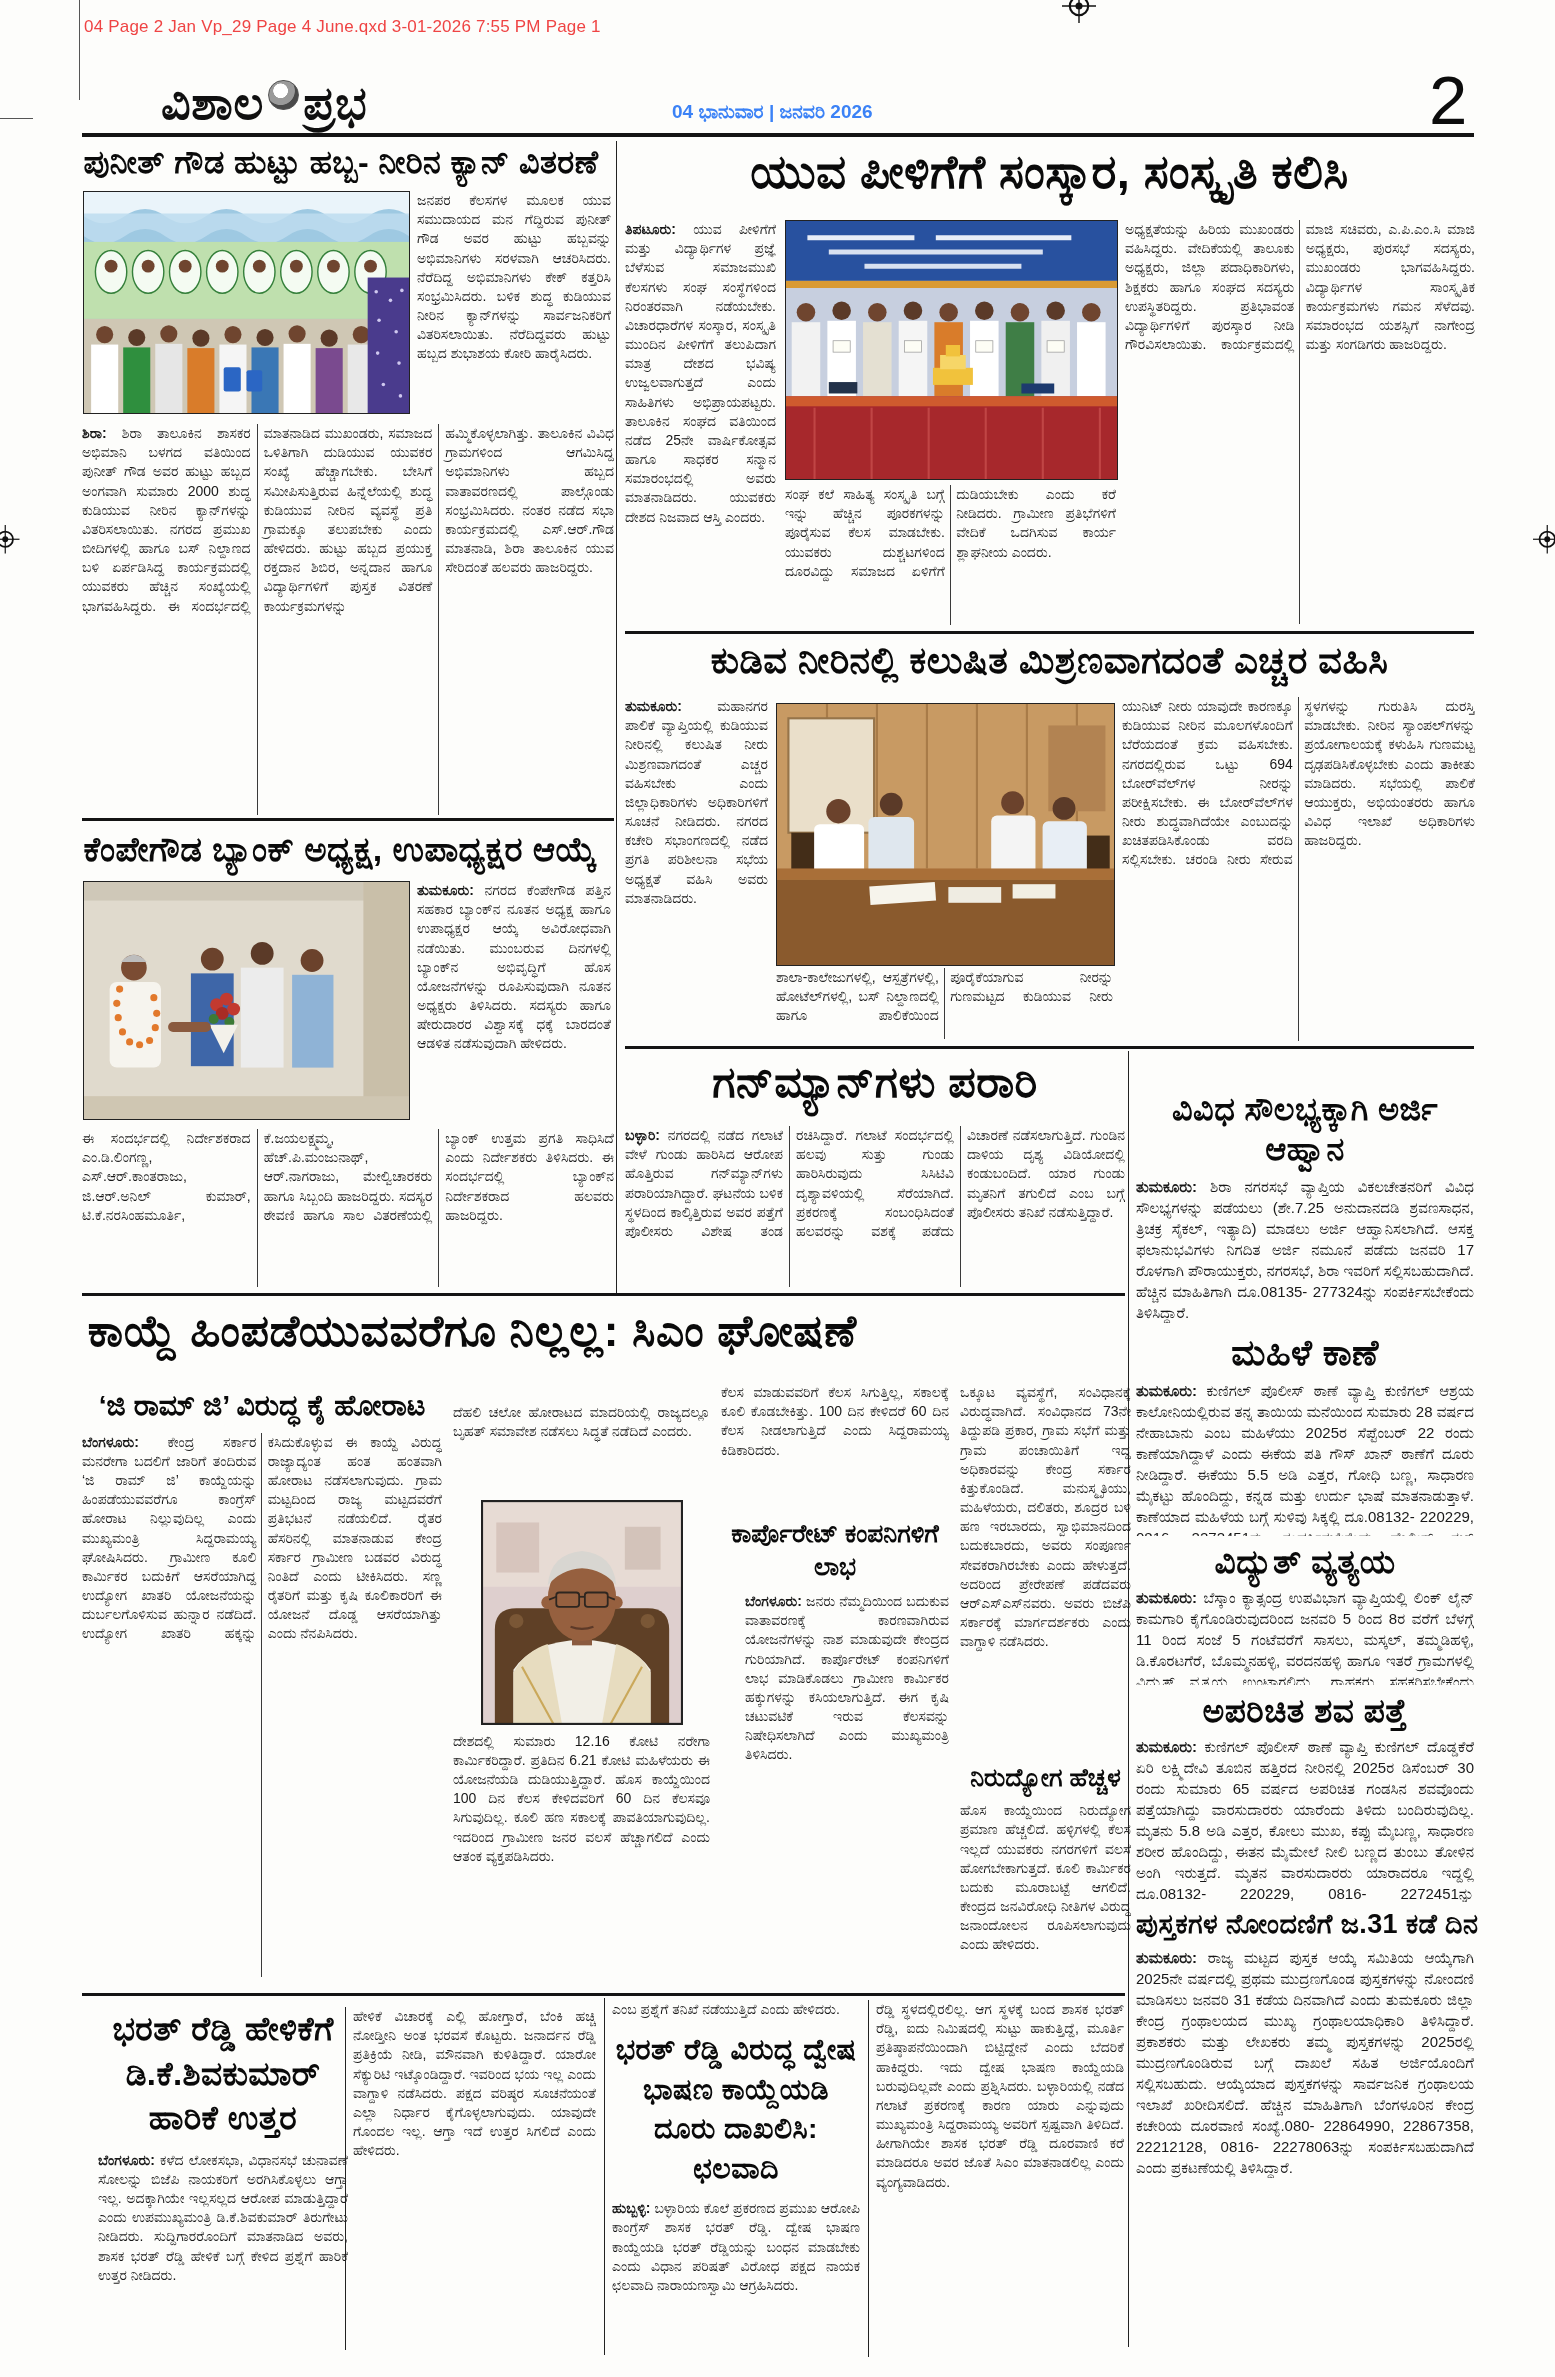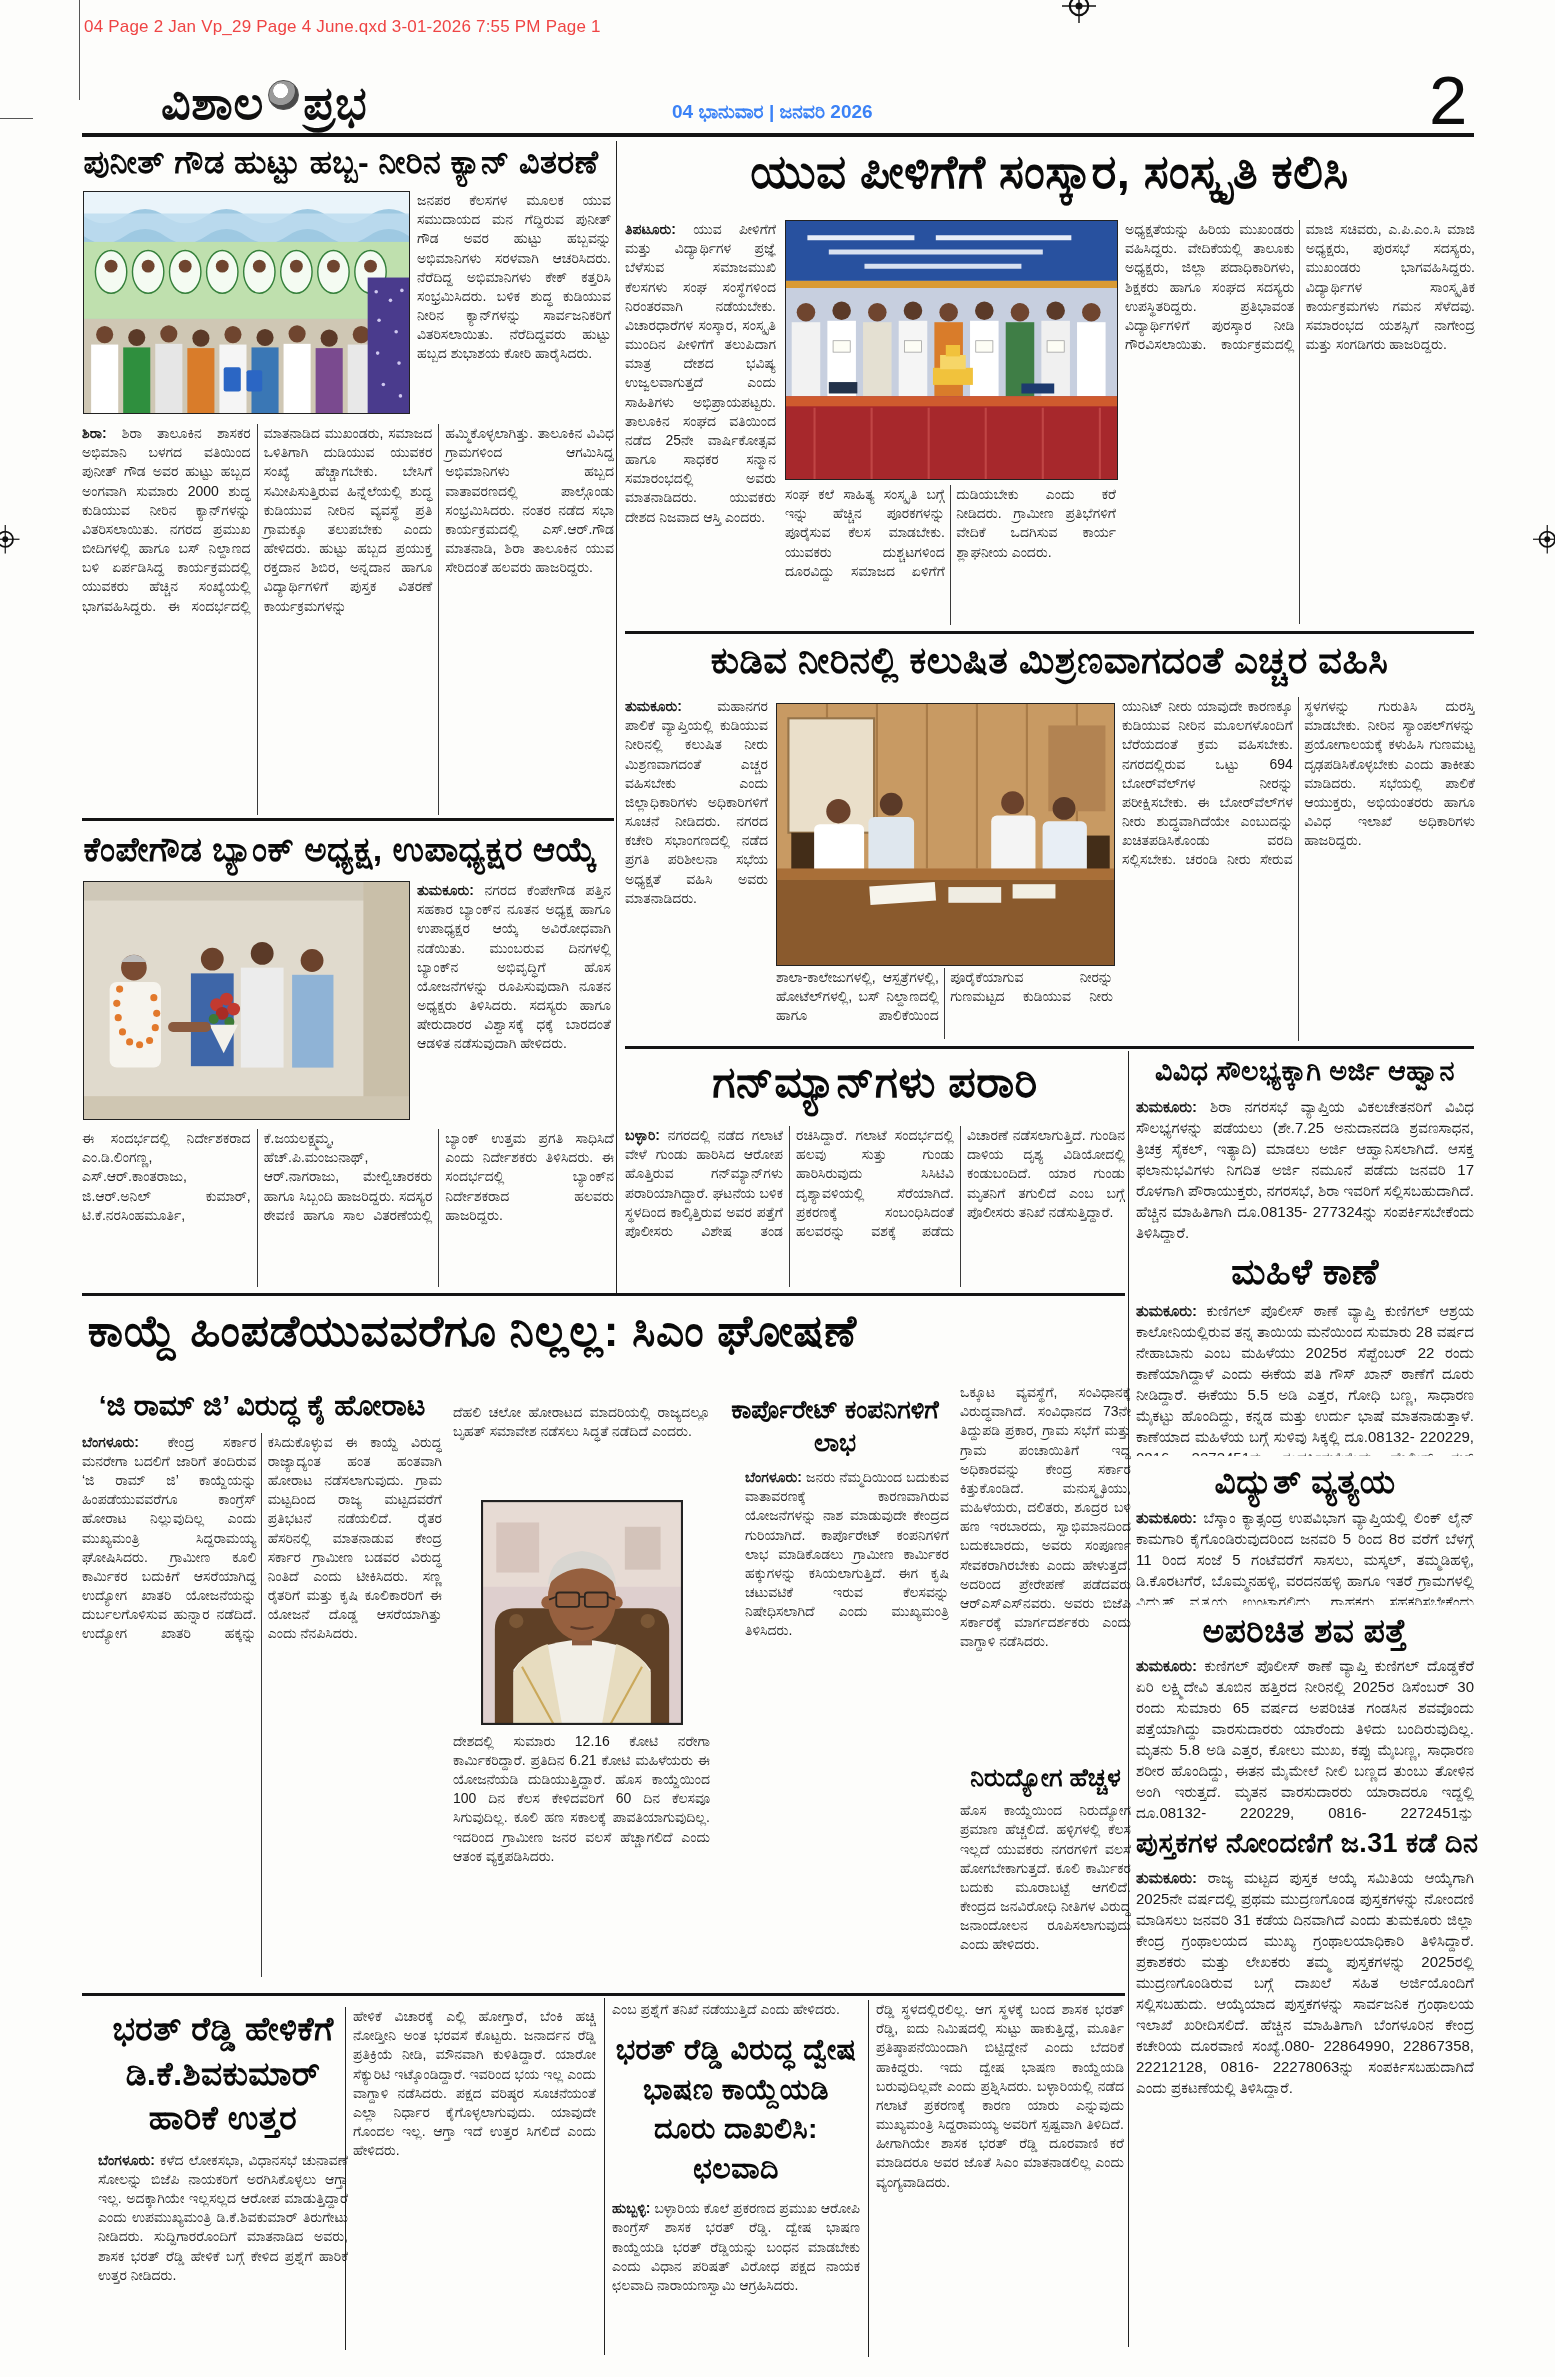--- a/index.html
+++ b/index.html
@@ -271,21 +271,21 @@
 
   <section class="abs" style="left:625px;top:1052px;width:500px;height:240px;">
     <h2 class="h ctr" style="font-size:43px;padding-top:5.7px;">ಗನ್‌ಮ್ಯಾನ್‌ಗಳು ಪರಾರಿ</h2>
     <p class="bt c3 abs" style="left:0;top:74px;width:500px;height:161px;"><b class="dl">ಬಳ್ಳಾರಿ:</b> <span>ನಗರದಲ್ಲಿ ನಡೆದ ಗಲಾಟೆ ವೇಳೆ ಗುಂಡು ಹಾರಿಸಿದ ಆರೋಪ ಹೊತ್ತಿರುವ ಗನ್‌ಮ್ಯಾನ್‌ಗಳು ಪರಾರಿಯಾಗಿದ್ದಾರೆ. ಘಟನೆಯ ಬಳಿಕ ಸ್ಥಳದಿಂದ ಕಾಲ್ಕಿತ್ತಿರುವ ಅವರ ಪತ್ತೆಗೆ ಪೊಲೀಸರು ವಿಶೇಷ ತಂಡ ರಚಿಸಿದ್ದಾರೆ. ಗಲಾಟೆ ಸಂದರ್ಭದಲ್ಲಿ ಹಲವು ಸುತ್ತು ಗುಂಡು ಹಾರಿಸಿರುವುದು ಸಿಸಿಟಿವಿ ದೃಶ್ಯಾವಳಿಯಲ್ಲಿ ಸೆರೆಯಾಗಿದೆ. ಪ್ರಕರಣಕ್ಕೆ ಸಂಬಂಧಿಸಿದಂತೆ ಹಲವರನ್ನು ವಶಕ್ಕೆ ಪಡೆದು ವಿಚಾರಣೆ ನಡೆಸಲಾಗುತ್ತಿದೆ. ಗುಂಡಿನ ದಾಳಿಯ ದೃಶ್ಯ ವಿಡಿಯೋದಲ್ಲಿ ಕಂಡುಬಂದಿದೆ. ಯಾರ ಗುಂಡು ಮೃತನಿಗೆ ತಗುಲಿದೆ ಎಂಬ ಬಗ್ಗೆ ಪೊಲೀಸರು ತನಿಖೆ ನಡೆಸುತ್ತಿದ್ದಾರೆ.</span></p>
   </section>
 
   <div class="vrule" style="left:1128px;top:1051px;width:1.4px;height:1296px;"></div>
 
   <section class="abs" style="left:1136px;top:1055px;width:338px;height:1289px;">
     <div>
-      <h2 class="h ctr" style="font-size:27px;line-height:1.25;">ವಿವಿಧ ಸೌಲಭ್ಯಕ್ಕಾಗಿ ಅರ್ಜಿ ಆಹ್ವಾನ</h2>
+      <h2 class="h ctr" style="font-size:32px;line-height:1.25;margin-top:34px;">ವಿವಿಧ ಸೌಲಭ್ಯಕ್ಕಾಗಿ ಅರ್ಜಿ ಆಹ್ವಾನ</h2>
       <p class="btw" style="max-height:214px;margin:7.1px 0 8.6px;"><b class="dl">ತುಮಕೂರು:</b> <span>ಶಿರಾ ನಗರಸಭೆ ವ್ಯಾಪ್ತಿಯ ವಿಕಲಚೇತನರಿಗೆ ವಿವಿಧ ಸೌಲಭ್ಯಗಳನ್ನು ಪಡೆಯಲು (ಶೇ.7.25 ಅನುದಾನದಡಿ ಶ್ರವಣಸಾಧನ, ತ್ರಿಚಕ್ರ ಸೈಕಲ್, ಇತ್ಯಾದಿ) ಮಾಡಲು ಅರ್ಜಿ ಆಹ್ವಾನಿಸಲಾಗಿದೆ. ಆಸಕ್ತ ಫಲಾನುಭವಿಗಳು ನಿಗದಿತ ಅರ್ಜಿ ನಮೂನೆ ಪಡೆದು ಜನವರಿ 17 ರೊಳಗಾಗಿ ಪೌರಾಯುಕ್ತರು, ನಗರಸಭೆ, ಶಿರಾ ಇವರಿಗೆ ಸಲ್ಲಿಸಬಹುದಾಗಿದೆ. ಹೆಚ್ಚಿನ ಮಾಹಿತಿಗಾಗಿ ದೂ.08135- 277324ನ್ನು ಸಂಪರ್ಕಿಸಬೇಕೆಂದು ತಿಳಿಸಿದ್ದಾರೆ.</span></p>
     </div>
     <div>
       <h2 class="h ctr" style="font-size:36px;">ಮಹಿಳೆ ಕಾಣೆ</h2>
       <p class="btw" style="max-height:156px;margin:7.1px 0 7.1px;"><b class="dl">ತುಮಕೂರು:</b> <span>ಕುಣಿಗಲ್ ಪೊಲೀಸ್ ಠಾಣೆ ವ್ಯಾಪ್ತಿ ಕುಣಿಗಲ್ ಆಶ್ರಯ ಕಾಲೋನಿಯಲ್ಲಿರುವ ತನ್ನ ತಾಯಿಯ ಮನೆಯಿಂದ ಸುಮಾರು 28 ವರ್ಷದ ನೇಹಾಬಾನು ಎಂಬ ಮಹಿಳೆಯು 2025ರ ಸೆಪ್ಟೆಂಬರ್ 22 ರಂದು ಕಾಣೆಯಾಗಿದ್ದಾಳೆ ಎಂದು ಈಕೆಯ ಪತಿ ಗೌಸ್ ಖಾನ್ ಠಾಣೆಗೆ ದೂರು ನೀಡಿದ್ದಾರೆ. ಈಕೆಯು 5.5 ಅಡಿ ಎತ್ತರ, ಗೋಧಿ ಬಣ್ಣ, ಸಾಧಾರಣ ಮೈಕಟ್ಟು ಹೊಂದಿದ್ದು, ಕನ್ನಡ ಮತ್ತು ಉರ್ದು ಭಾಷೆ ಮಾತನಾಡುತ್ತಾಳೆ. ಕಾಣೆಯಾದ ಮಹಿಳೆಯ ಬಗ್ಗೆ ಸುಳಿವು ಸಿಕ್ಕಲ್ಲಿ ದೂ.08132- 220229, 0816- 2272451ನ್ನು ಸಂಪರ್ಕಿಸಬೇಕೆಂದು ಪೊಲೀಸ್ ಸಬ್ ಇನ್ಸ್‌ಪೆಕ್ಟರ್ ಮನವಿ ಮಾಡಿದ್ದಾರೆ.</span></p>
     </div>
     <div>
       <h2 class="h ctr" style="font-size:33px;">ವಿದ್ಯುತ್ ವ್ಯತ್ಯಯ</h2>
       <p class="btw" style="max-height:98px;margin:5.7px 0 7.1px;"><b class="dl">ತುಮಕೂರು:</b> <span>ಬೆಸ್ಕಾಂ ಕ್ಯಾತ್ಸಂದ್ರ ಉಪವಿಭಾಗ ವ್ಯಾಪ್ತಿಯಲ್ಲಿ ಲಿಂಕ್ ಲೈನ್ ಕಾಮಗಾರಿ ಕೈಗೊಂಡಿರುವುದರಿಂದ ಜನವರಿ 5 ರಿಂದ 8ರ ವರೆಗೆ ಬೆಳಗ್ಗೆ 11 ರಿಂದ ಸಂಜೆ 5 ಗಂಟೆವರೆಗೆ ಸಾಸಲು, ಮಸ್ಕಲ್, ತಮ್ಮಡಿಹಳ್ಳಿ, ಡಿ.ಕೊರಟಗೆರೆ, ಬೊಮ್ಮನಹಳ್ಳಿ, ವರದನಹಳ್ಳಿ ಹಾಗೂ ಇತರೆ ಗ್ರಾಮಗಳಲ್ಲಿ ವಿದ್ಯುತ್ ವ್ಯತ್ಯಯ ಉಂಟಾಗಲಿದ್ದು, ಗ್ರಾಹಕರು ಸಹಕರಿಸಬೇಕೆಂದು ಸಹಾಯಕ ಕಾರ್ಯನಿರ್ವಾಹಕ ಇಂಜಿನಿಯರ್ ಮನವಿ ಮಾಡಿದ್ದಾರೆ.</span></p>
     </div>
@@ -336,20 +336,21 @@
         <line x1="136" y1="134" x2="144" y2="134" stroke="#2e2620" stroke-width="2.5"></line>
         <line x1="104" y1="134" x2="94" y2="138" stroke="#2e2620" stroke-width="2.5"></line>
           <line x1="176" y1="134" x2="186" y2="138" stroke="#2e2620" stroke-width="2.5"></line>
         <path d="M124,176 Q140,182 156,176" stroke="#5d3a28" stroke-width="3" fill="none"></path>
         <rect width="280" height="312" fill="none" stroke="#222" stroke-width="3"></rect>
       </svg>
       <p class="bt" style="height:263px;"><span>ದೇಶದಲ್ಲಿ ಸುಮಾರು 12.16 ಕೋಟಿ ನರೇಗಾ ಕಾರ್ಮಿಕರಿದ್ದಾರೆ. ಪ್ರತಿದಿನ 6.21 ಕೋಟಿ ಮಹಿಳೆಯರು ಈ ಯೋಜನೆಯಡಿ ದುಡಿಯುತ್ತಿದ್ದಾರೆ. ಹೊಸ ಕಾಯ್ದೆಯಿಂದ 100 ದಿನ ಕೆಲಸ ಕೇಳಿದವರಿಗೆ 60 ದಿನ ಕೆಲಸವೂ ಸಿಗುವುದಿಲ್ಲ. ಕೂಲಿ ಹಣ ಸಕಾಲಕ್ಕೆ ಪಾವತಿಯಾಗುವುದಿಲ್ಲ. ಇದರಿಂದ ಗ್ರಾಮೀಣ ಜನರ ವಲಸೆ ಹೆಚ್ಚಾಗಲಿದೆ ಎಂದು ಆತಂಕ ವ್ಯಕ್ತಪಡಿಸಿದರು.</span></p>
     </div>
 
     <div class="abs" style="left:639px;top:84px;width:228px;height:604px;">
+      <p class="bt" style="height:124px;"><span>ಕೆಲಸ ಮಾಡುವವರಿಗೆ ಕೆಲಸ ಸಿಗುತ್ತಿಲ್ಲ, ಸಕಾಲಕ್ಕೆ ಕೂಲಿ ಕೊಡಬೇಕಿತ್ತು. 100 ದಿನ ಕೇಳಿದರೆ 60 ದಿನ ಕೆಲಸ ನೀಡಲಾಗುತ್ತಿದೆ ಎಂದು ಸಿದ್ದರಾಮಯ್ಯ ಕಿಡಿಕಾರಿದರು.</span></p>
       <h3 class="subh ctr" style="font-size:25px;line-height:1.3;margin:10px 0;">ಕಾರ್ಪೊರೇಟ್ ಕಂಪನಿಗಳಿಗೆ ಲಾಭ</h3>
       <p class="bt" style="height:400px;margin-left:24px;"><b class="dl">ಬೆಂಗಳೂರು:</b> <span>ಜನರು ನೆಮ್ಮದಿಯಿಂದ ಬದುಕುವ ವಾತಾವರಣಕ್ಕೆ ಕಾರಣವಾಗಿರುವ ಯೋಜನೆಗಳನ್ನು ನಾಶ ಮಾಡುವುದೇ ಕೇಂದ್ರದ ಗುರಿಯಾಗಿದೆ. ಕಾರ್ಪೊರೇಟ್ ಕಂಪನಿಗಳಿಗೆ ಲಾಭ ಮಾಡಿಕೊಡಲು ಗ್ರಾಮೀಣ ಕಾರ್ಮಿಕರ ಹಕ್ಕುಗಳನ್ನು ಕಸಿಯಲಾಗುತ್ತಿದೆ. ಈಗ ಕೃಷಿ ಚಟುವಟಿಕೆ ಇರುವ ಕೆಲಸವನ್ನು ನಿಷೇಧಿಸಲಾಗಿದೆ ಎಂದು ಮುಖ್ಯಮಂತ್ರಿ ತಿಳಿಸಿದರು.</span></p>
     </div>
 
     <div class="abs" style="left:878px;top:84px;width:171px;height:604px;">
       <p class="bt" style="height:371px;"><span>ಒಕ್ಕೂಟ ವ್ಯವಸ್ಥೆಗೆ, ಸಂವಿಧಾನಕ್ಕೆ ವಿರುದ್ಧವಾಗಿದೆ. ಸಂವಿಧಾನದ 73ನೇ ತಿದ್ದುಪಡಿ ಪ್ರಕಾರ, ಗ್ರಾಮ ಸಭೆಗೆ ಮತ್ತು ಗ್ರಾಮ ಪಂಚಾಯಿತಿಗೆ ಇದ್ದ ಅಧಿಕಾರವನ್ನು ಕೇಂದ್ರ ಸರ್ಕಾರ ಕಿತ್ತುಕೊಂಡಿದೆ. ಮನುಸ್ಮೃತಿಯು, ಮಹಿಳೆಯರು, ದಲಿತರು, ಶೂದ್ರರ ಬಳಿ ಹಣ ಇರಬಾರದು, ಸ್ವಾಭಿಮಾನದಿಂದ ಬದುಕಬಾರದು, ಅವರು ಸಂಪೂರ್ಣ ಸೇವಕರಾಗಿರಬೇಕು ಎಂದು ಹೇಳುತ್ತದೆ. ಅದರಿಂದ ಪ್ರೇರೇಪಣೆ ಪಡೆದವರು ಆರ್‌ಎಸ್‌ಎಸ್‌ನವರು. ಅವರು ಬಿಜೆಪಿ ಸರ್ಕಾರಕ್ಕೆ ಮಾರ್ಗದರ್ಶಕರು ಎಂದು ವಾಗ್ದಾಳಿ ನಡೆಸಿದರು.</span></p>
       <h3 class="subh ctr" style="font-size:25px;margin:8.6px 0;">ನಿರುದ್ಯೋಗ ಹೆಚ್ಚಳ</h3>
       <p class="bt" style="height:186px;"><span>ಹೊಸ ಕಾಯ್ದೆಯಿಂದ ನಿರುದ್ಯೋಗ ಪ್ರಮಾಣ ಹೆಚ್ಚಲಿದೆ. ಹಳ್ಳಿಗಳಲ್ಲಿ ಕೆಲಸ ಇಲ್ಲದೆ ಯುವಕರು ನಗರಗಳಿಗೆ ವಲಸೆ ಹೋಗಬೇಕಾಗುತ್ತದೆ. ಕೂಲಿ ಕಾರ್ಮಿಕರ ಬದುಕು ಮೂರಾಬಟ್ಟೆ ಆಗಲಿದೆ. ಕೇಂದ್ರದ ಜನವಿರೋಧಿ ನೀತಿಗಳ ವಿರುದ್ಧ ಜನಾಂದೋಲನ ರೂಪಿಸಲಾಗುವುದು ಎಂದು ಹೇಳಿದರು.</span></p>
     </div>
   </section>

